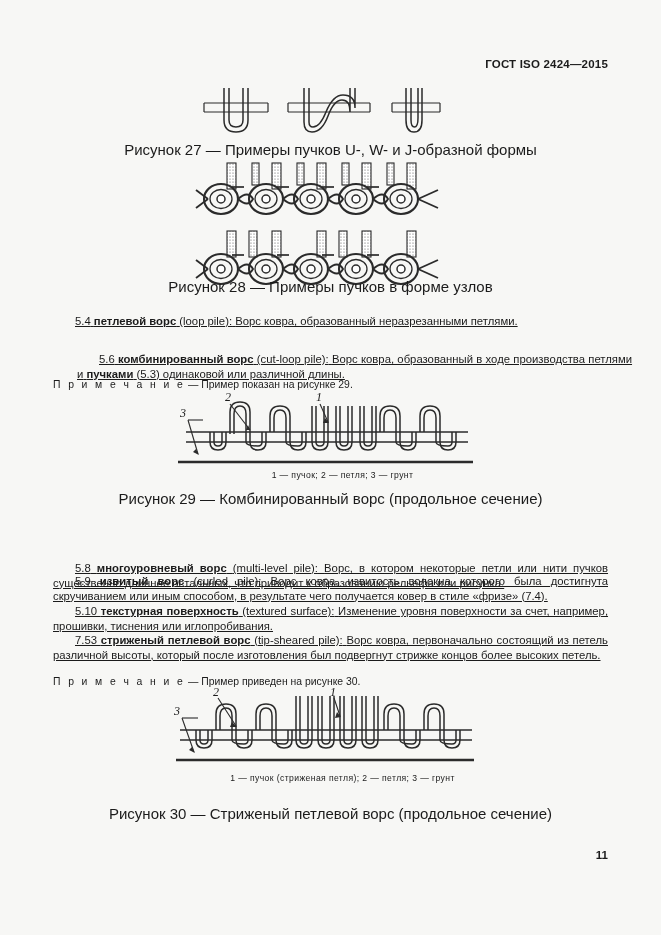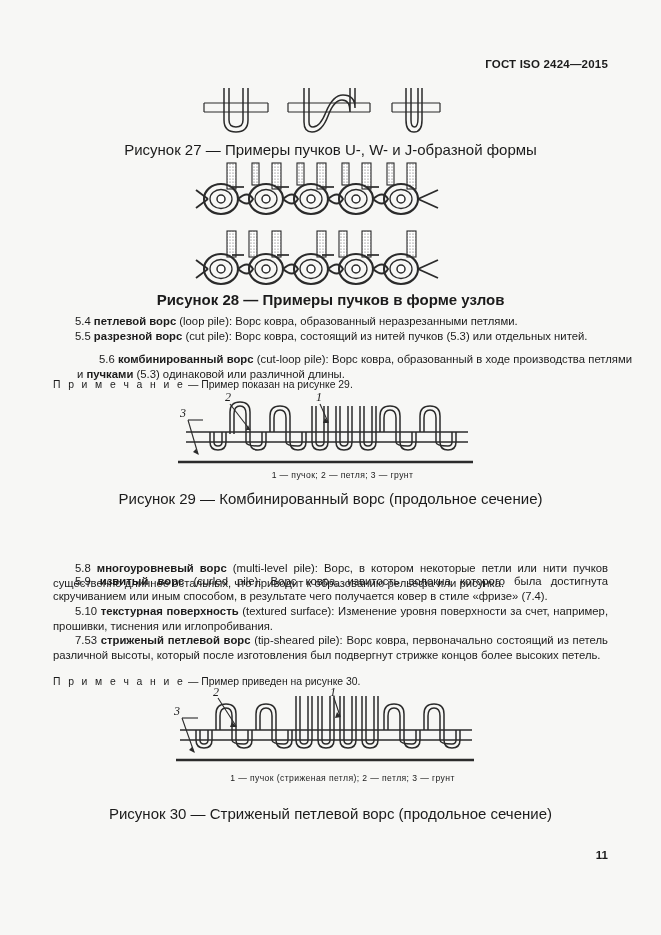--- a/index.html
+++ b/index.html
@@ -18,20 +18,21 @@
     position:absolute;left:53px;right:53px;top:58px;
     text-align:right;
     font-size:11.5px;font-weight:bold;letter-spacing:.2px;
   }
 
   
   .para{
     position:absolute;left:53px;width:555px;
     font-size:11.3px;line-height:14.6px;
     text-align:justify;
+    text-decoration:underline;
   }
   .para .ind{display:inline-block;width:22px;}
   b{font-weight:bold;}
 
   .note{
     position:absolute;left:53px;width:555px;
     font-size:10.4px;line-height:14px;
   }
   .note .sp{letter-spacing:2.4px;}
 
@@ -201,35 +202,29 @@
           <g stroke-width="1.7">
             <path d="M36 22 L48 22"></path>
               <path d="M81 22 L93 22"></path>
             <path d="M126 22 L138 22"></path>
               <path d="M171 22 L183 22"></path>
           </g>
         </g>
       </g>
     </svg>
   </div>
-  <div class="caption" style="top:291px;font-weight:bold;">Рисунок 28 — Примеры пучков в форме узлов</div>
+  <div class="caption" style="top:278px;">Рисунок 28 — Примеры пучков в форме узлов</div>
 
   <div class="para" style="top:314px;">
     <span class="ind"></span><span>5.4</span>
     <b>петлевой ворс</b>
     <span>(loop pile):</span>
     <span>Ворс ковра, образованный неразрезанными петлями.</span>
   </div>
 
-  <div class="para" style="top:329px;">
-    <span class="ind"></span><span>5.5</span>
-    <b>разрезной ворс</b>
-    <span>(cut pile):</span>
-    <span>Ворс ковра, состоящий из нитей пучков (5.3) или отдельных нитей.</span>
-  </div>
 
   <div class="para" style="top:352px;margin-left:24px;">
     <span class="ind"></span><span>5.6</span>
     <b>комбинированный ворс</b>
     <span>(cut-loop pile):</span>
     <span>Ворс ковра, образованный в ходе производства петлями и</span>
     <b>пучками</b>
     <span>(5.3) одинаковой или различной длины.</span>
   </div>
 

